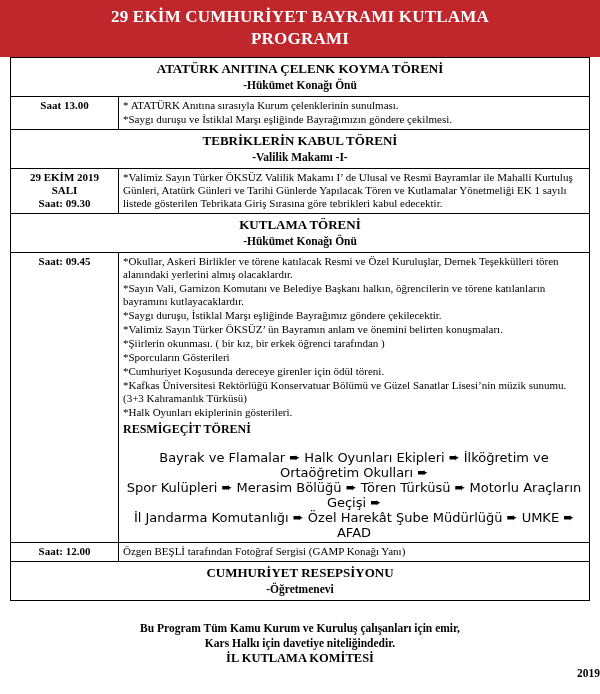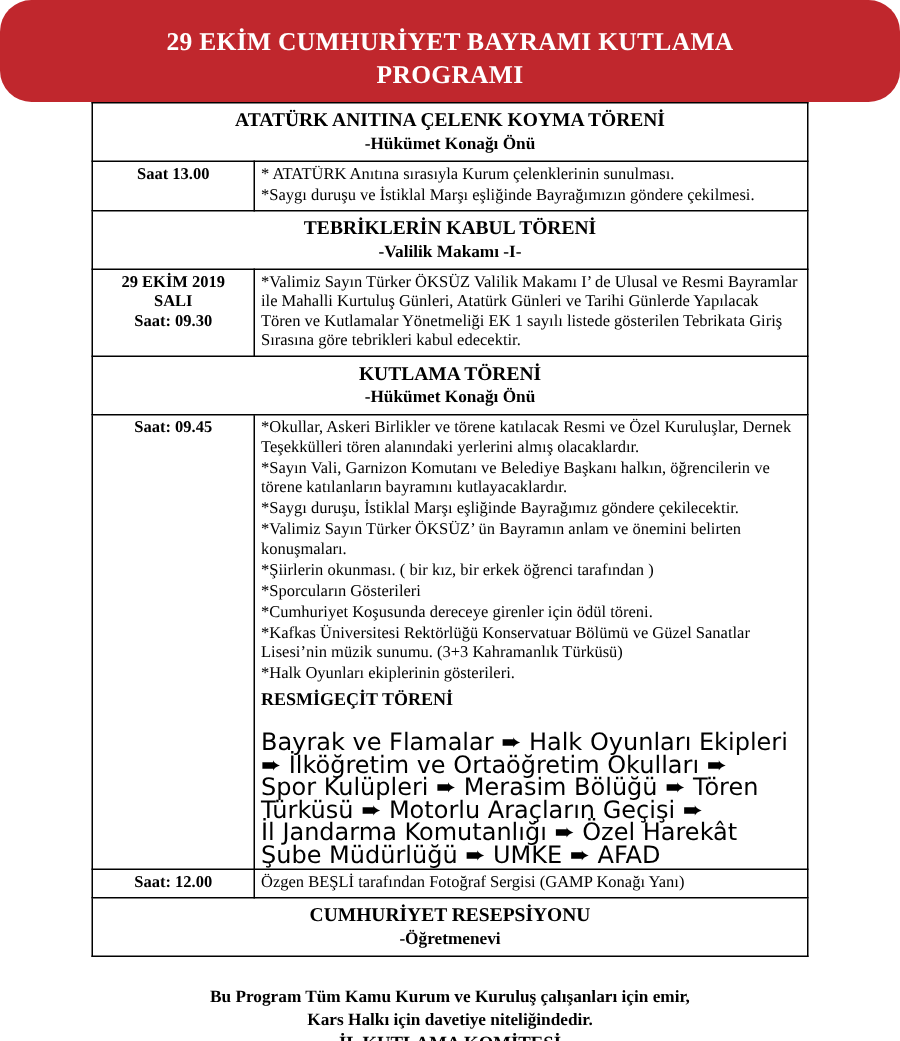--- a/index.html
+++ b/index.html
@@ -20,26 +20,25 @@
     position: relative;
     background: #ffffff;
   }
   .banner {
     background: #c0272d;
     color: #ffffff;
     text-align: center;
     font-weight: bold;
     font-size: 17px;
     line-height: 22px;
-    padding: 17px 20px 7px 20px;
+    padding: 6px 20px 7px 20px;
     letter-spacing: 0.2px;
-    border-radius: 21px;
   }
   table.program {
-    width: 478px;
+    width: 580px;
     margin: 0 auto;
     border-collapse: collapse;
     table-layout: fixed;
   }
   table.program td {
     border: 1px solid #000000;
     vertical-align: top;
     padding: 2px 4px;
     font-size: 11px;
     line-height: 13px;
@@ -79,21 +78,22 @@
     font-size: 12px;
     line-height: 15px;
     margin: 3px 0 13px 0;
   }
   .march-line {
     font-size: 11px;
     line-height: 15px;
   }
   .arrow {
     font-family: "DejaVu Sans", sans-serif;
-    font-size: 16px;
+    font-size: 13px;
+    text-align: center;
   }
   .footer {
     text-align: center;
     margin-top: 20px;
     font-size: 11.5px;
     line-height: 15px;
     font-weight: bold;
   }
   .footer .f1 { font-weight: bold; }
   .footer .f2 { font-weight: bold; }

